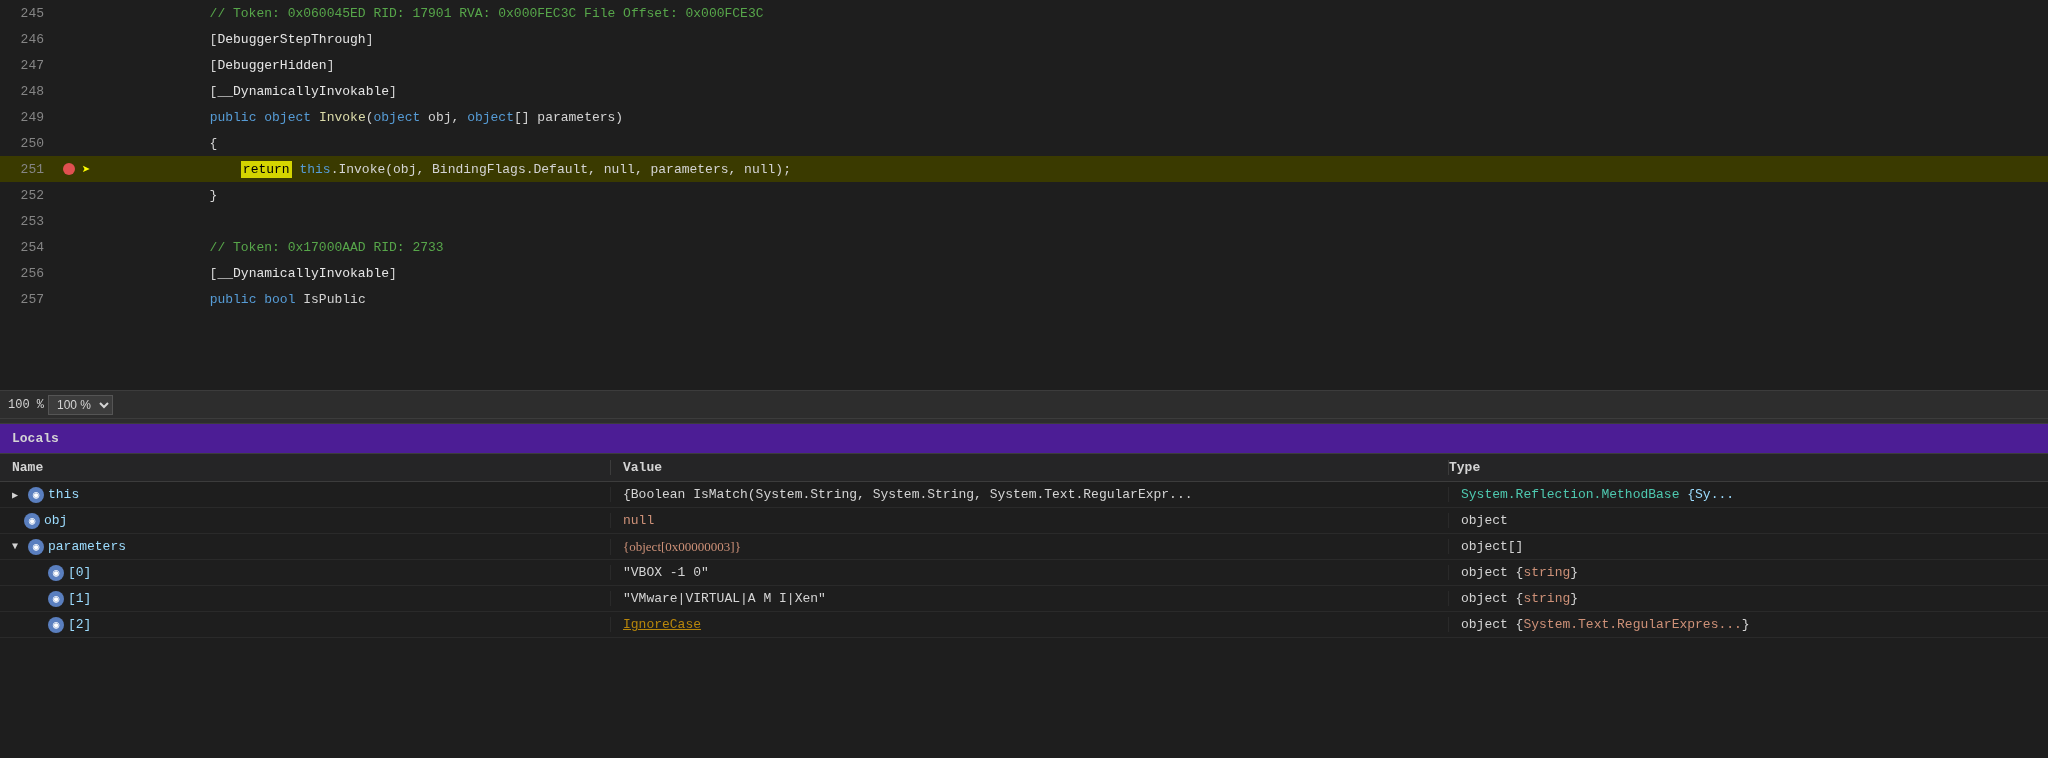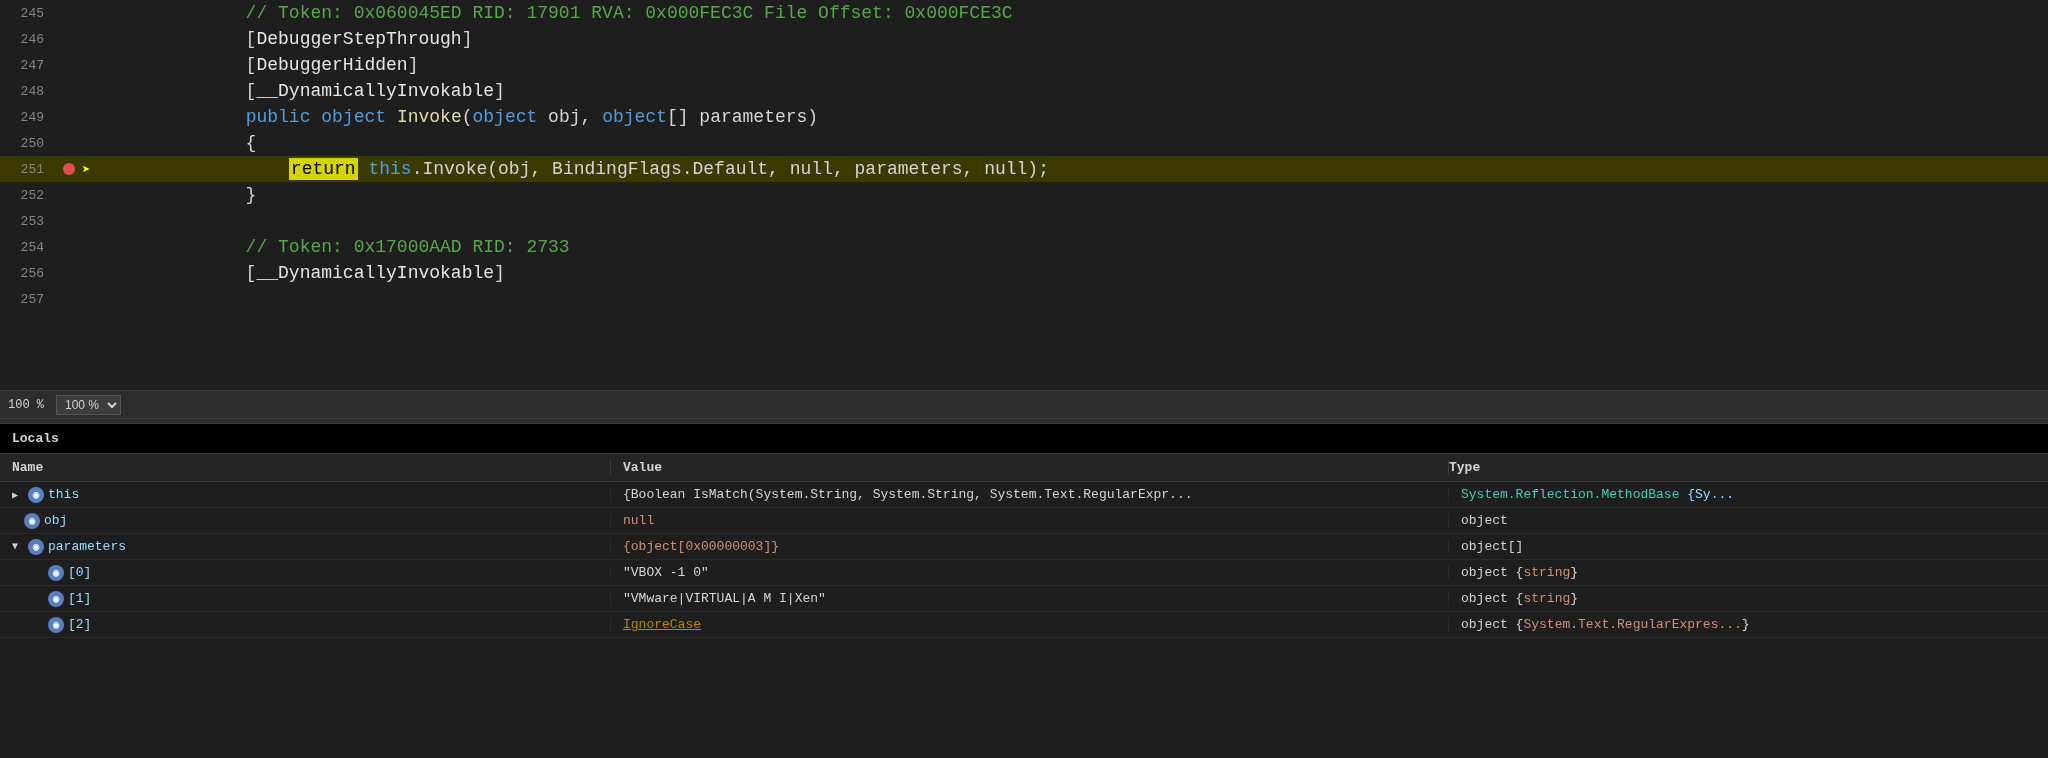--- a/index.html
+++ b/index.html
@@ -69,21 +69,21 @@
 
     .arrow-mark {
       color: #ffff00;
       font-size: 14px;
     }
 
     .code-content {
       flex: 1;
       padding-left: 8px;
       white-space: pre;
-      font-size: 18px;
+      font-size: 13px;
     }
 
     
     .c-comment { color: #57a64a; }
     .c-keyword { color: #569cd6; }
     .c-method { color: #dcdcaa; }
     .c-plain { color: #d4d4d4; }
     .c-attribute { color: #e5e5e5; }
 
     .line-highlight-bg {
@@ -98,21 +98,21 @@
       align-items: center;
       padding: 0 8px;
       border-top: 1px solid #3c3c3c;
     }
 
     .zoom-level {
       color: #d4d4d4;
       font-size: 12px;
       display: flex;
       align-items: center;
-      gap: 12px;
+      gap: 4px;
     }
 
     .zoom-dropdown {
       background: #3c3c3c;
       border: 1px solid #555;
       color: #d4d4d4;
       padding: 1px 4px;
       font-size: 12px;
       cursor: pointer;
     }
@@ -125,21 +125,21 @@
       border-bottom: 1px solid #3c3c3c;
     }
 
     
     .locals-panel {
       background: #1e1e1e;
       flex: 1;
     }
 
     .locals-header {
-      background: #000000;
+      background: #4c1d95;
       height: 30px;
       display: flex;
       align-items: center;
       padding: 0 12px;
       border-bottom: 1px solid #3c3c3c;
       font-size: 13px;
       font-weight: bold;
       color: #d4d4d4;
     }
 
@@ -322,20 +322,21 @@
       <div class="code-line">
         <span class="line-number">256</span>
         <span class="breakpoint"></span>
         <span class="gutter-marks"></span>
         <div class="code-content"><span class="c-plain">            [</span><span class="c-attribute">__DynamicallyInvokable</span><span class="c-plain">]</span></div>
       </div>
       <div class="code-line">
         <span class="line-number">257</span>
         <span class="breakpoint"></span>
         <span class="gutter-marks"></span>
+        <div class="code-content"><span class="c-plain">            </span><span class="c-keyword">public</span><span class="c-plain"> </span><span class="c-keyword">bool</span><span class="c-plain"> IsPublic</span></div>
       </div>
     </div>
 </div>
 
 <div class="status-bar">
   <span class="zoom-level">
     <span>100 %</span>
     <select class="zoom-dropdown">
       <option>100 %</option>
       <option>75 %</option>
@@ -375,21 +376,21 @@
         <div class="row-value-cell var-value-null" style="color: rgb(206, 145, 120);">null</div>
         <div class="row-type-cell"><span style="color: rgb(212, 212, 212);">object</span></div>
       </div>
       <div class="locals-row">
         <div class="row-name-cell">
           <span style="display: inline-block; width: 0px;"></span>
           <span class="expand-arrow expanded"></span>
           <span class="var-icon" style="background: rgb(90, 127, 191); font-size: 11px;">◉</span>
           <span class="var-name">parameters</span>
         </div>
-        <div class="row-value-cell var-value-object" style="color: rgb(206, 145, 120);">{object[0x00000003]}</div>
+        <div class="row-value-cell var-value-object" style="color: rgb(206, 145, 120); font-family: Liberation Serif, serif;">{object[0x00000003]}</div>
         <div class="row-type-cell"><span style="color: rgb(212, 212, 212);">object[]</span></div>
       </div>
       <div class="locals-row">
         <div class="row-name-cell">
           <span class="indent-spacer"></span>
           <span class="expand-arrow leaf"></span>
           <span class="var-icon" style="background: rgb(90, 127, 191); font-size: 11px;">◉</span>
           <span class="var-name">[0]</span>
         </div>
         <div class="row-value-cell var-value-string" style="color: rgb(212, 212, 212);">"VBOX  -1 0"</div>

